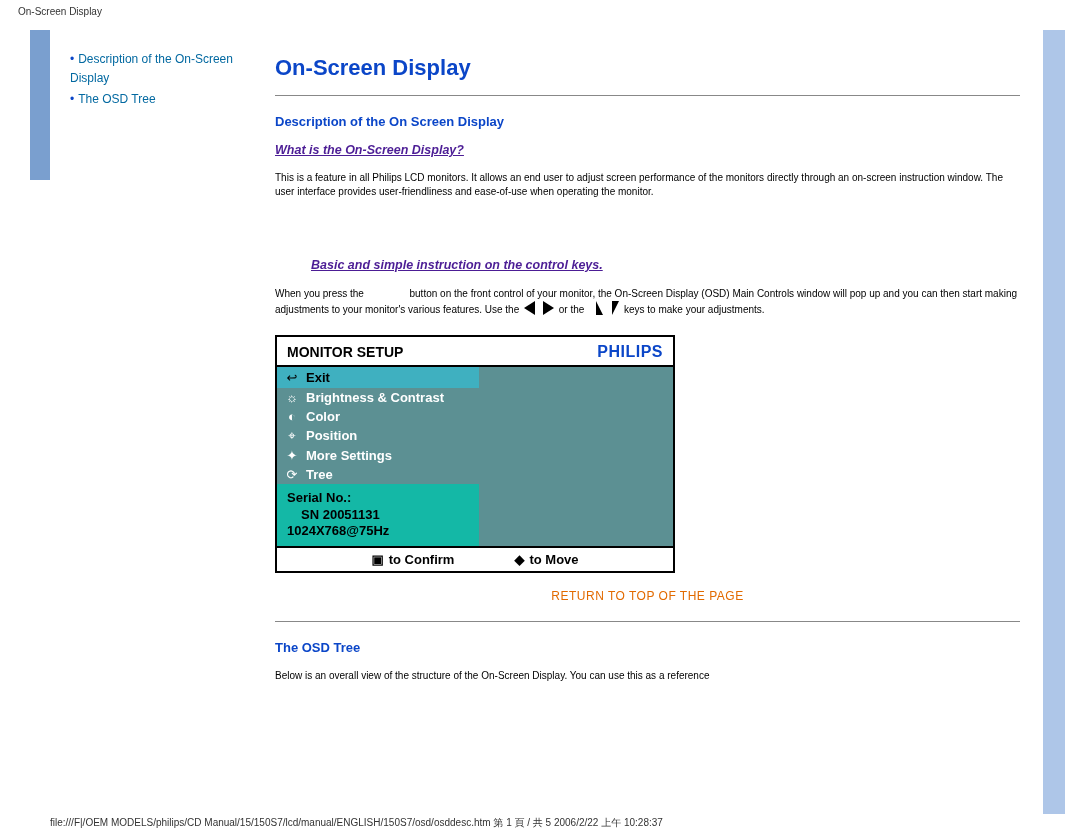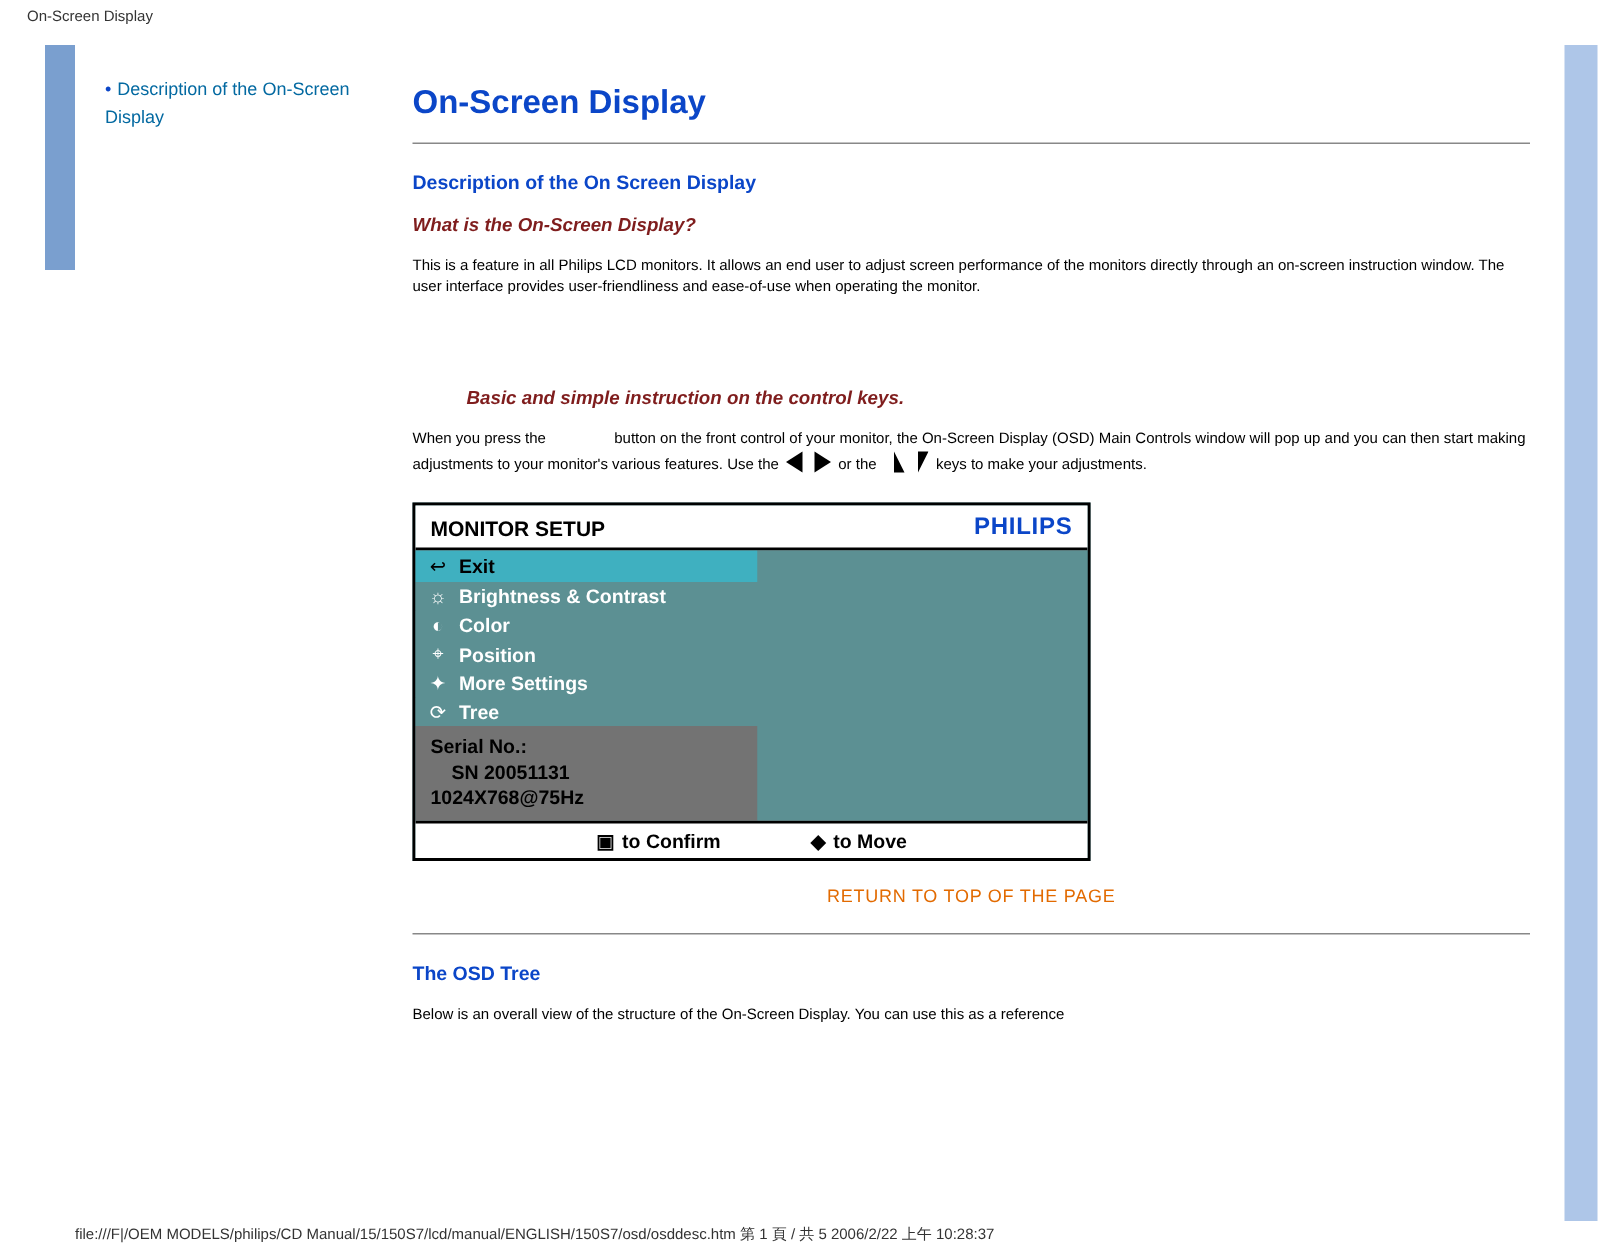--- a/index.html
+++ b/index.html
@@ -67,37 +67,38 @@
     border-top: 1px solid #888;
     margin: 10px 0 18px 0;
   }
   h2 {
     color: #0b46c8;
     font-size: 13px;
     font-weight: bold;
     margin: 4px 0 14px 0;
   }
   .orange-heading {
-    color: #7f1d1d;
+    color: #4c1d95;
     font-style: italic;
     font-weight: bold;
     font-size: 12.5px;
     margin: 14px 0;
+    text-decoration: underline;
   }
   p {
     line-height: 1.35;
     margin: 10px 0;
     font-size: 10px;
   }
   .para-flow { vertical-align: middle; }
   .arrow-lr, .arrow-ud { display:inline-block; vertical-align: middle; margin: 0 2px; }
 
   
   .osd {
-    width: 452px;
+    width: 400px;
     border: 2px solid #000;
     margin: 15px 0;
     background: #5c9093;
     font-family: Arial, Helvetica, sans-serif;
   }
   .osd-header {
     background: #fff;
     display: flex;
     justify-content: space-between;
     align-items: center;
@@ -138,21 +139,21 @@
     color: #000;
     padding: 3px 8px;
   }
   .osd-item .ico {
     display: inline-block;
     width: 14px;
     text-align: center;
     font-weight: normal;
   }
   .osd-info {
-    background: #737373;
+    background: #14b8a6;
     color: #000;
     font-weight: bold;
     font-size: 13px;
     padding: 6px 10px;
     line-height: 1.3;
   }
   .osd-footer {
     background: #fff;
     color: #000;
     border-top: 2px solid #000;
@@ -186,20 +187,23 @@
 <body>
 
 <div class="breadcrumb">On-Screen Display</div>
 
 <div class="page">
   <div class="left-bar"></div>
 
   <nav class="sidebar">
     <div class="item">
       <span class="bullet">•</span><a href="#">Description of the On-Screen Display</a>
+    </div>
+    <div class="item">
+      <span class="bullet">•</span><a href="#">The OSD Tree</a>
     </div>
   </nav>
 
   <div class="right-bar"></div>
 
   <main class="main">
     <h1>On-Screen Display</h1>
     <hr>
     <h2>Description of the On Screen Display</h2>
     <div class="orange-heading">What is the On-Screen Display?</div>

